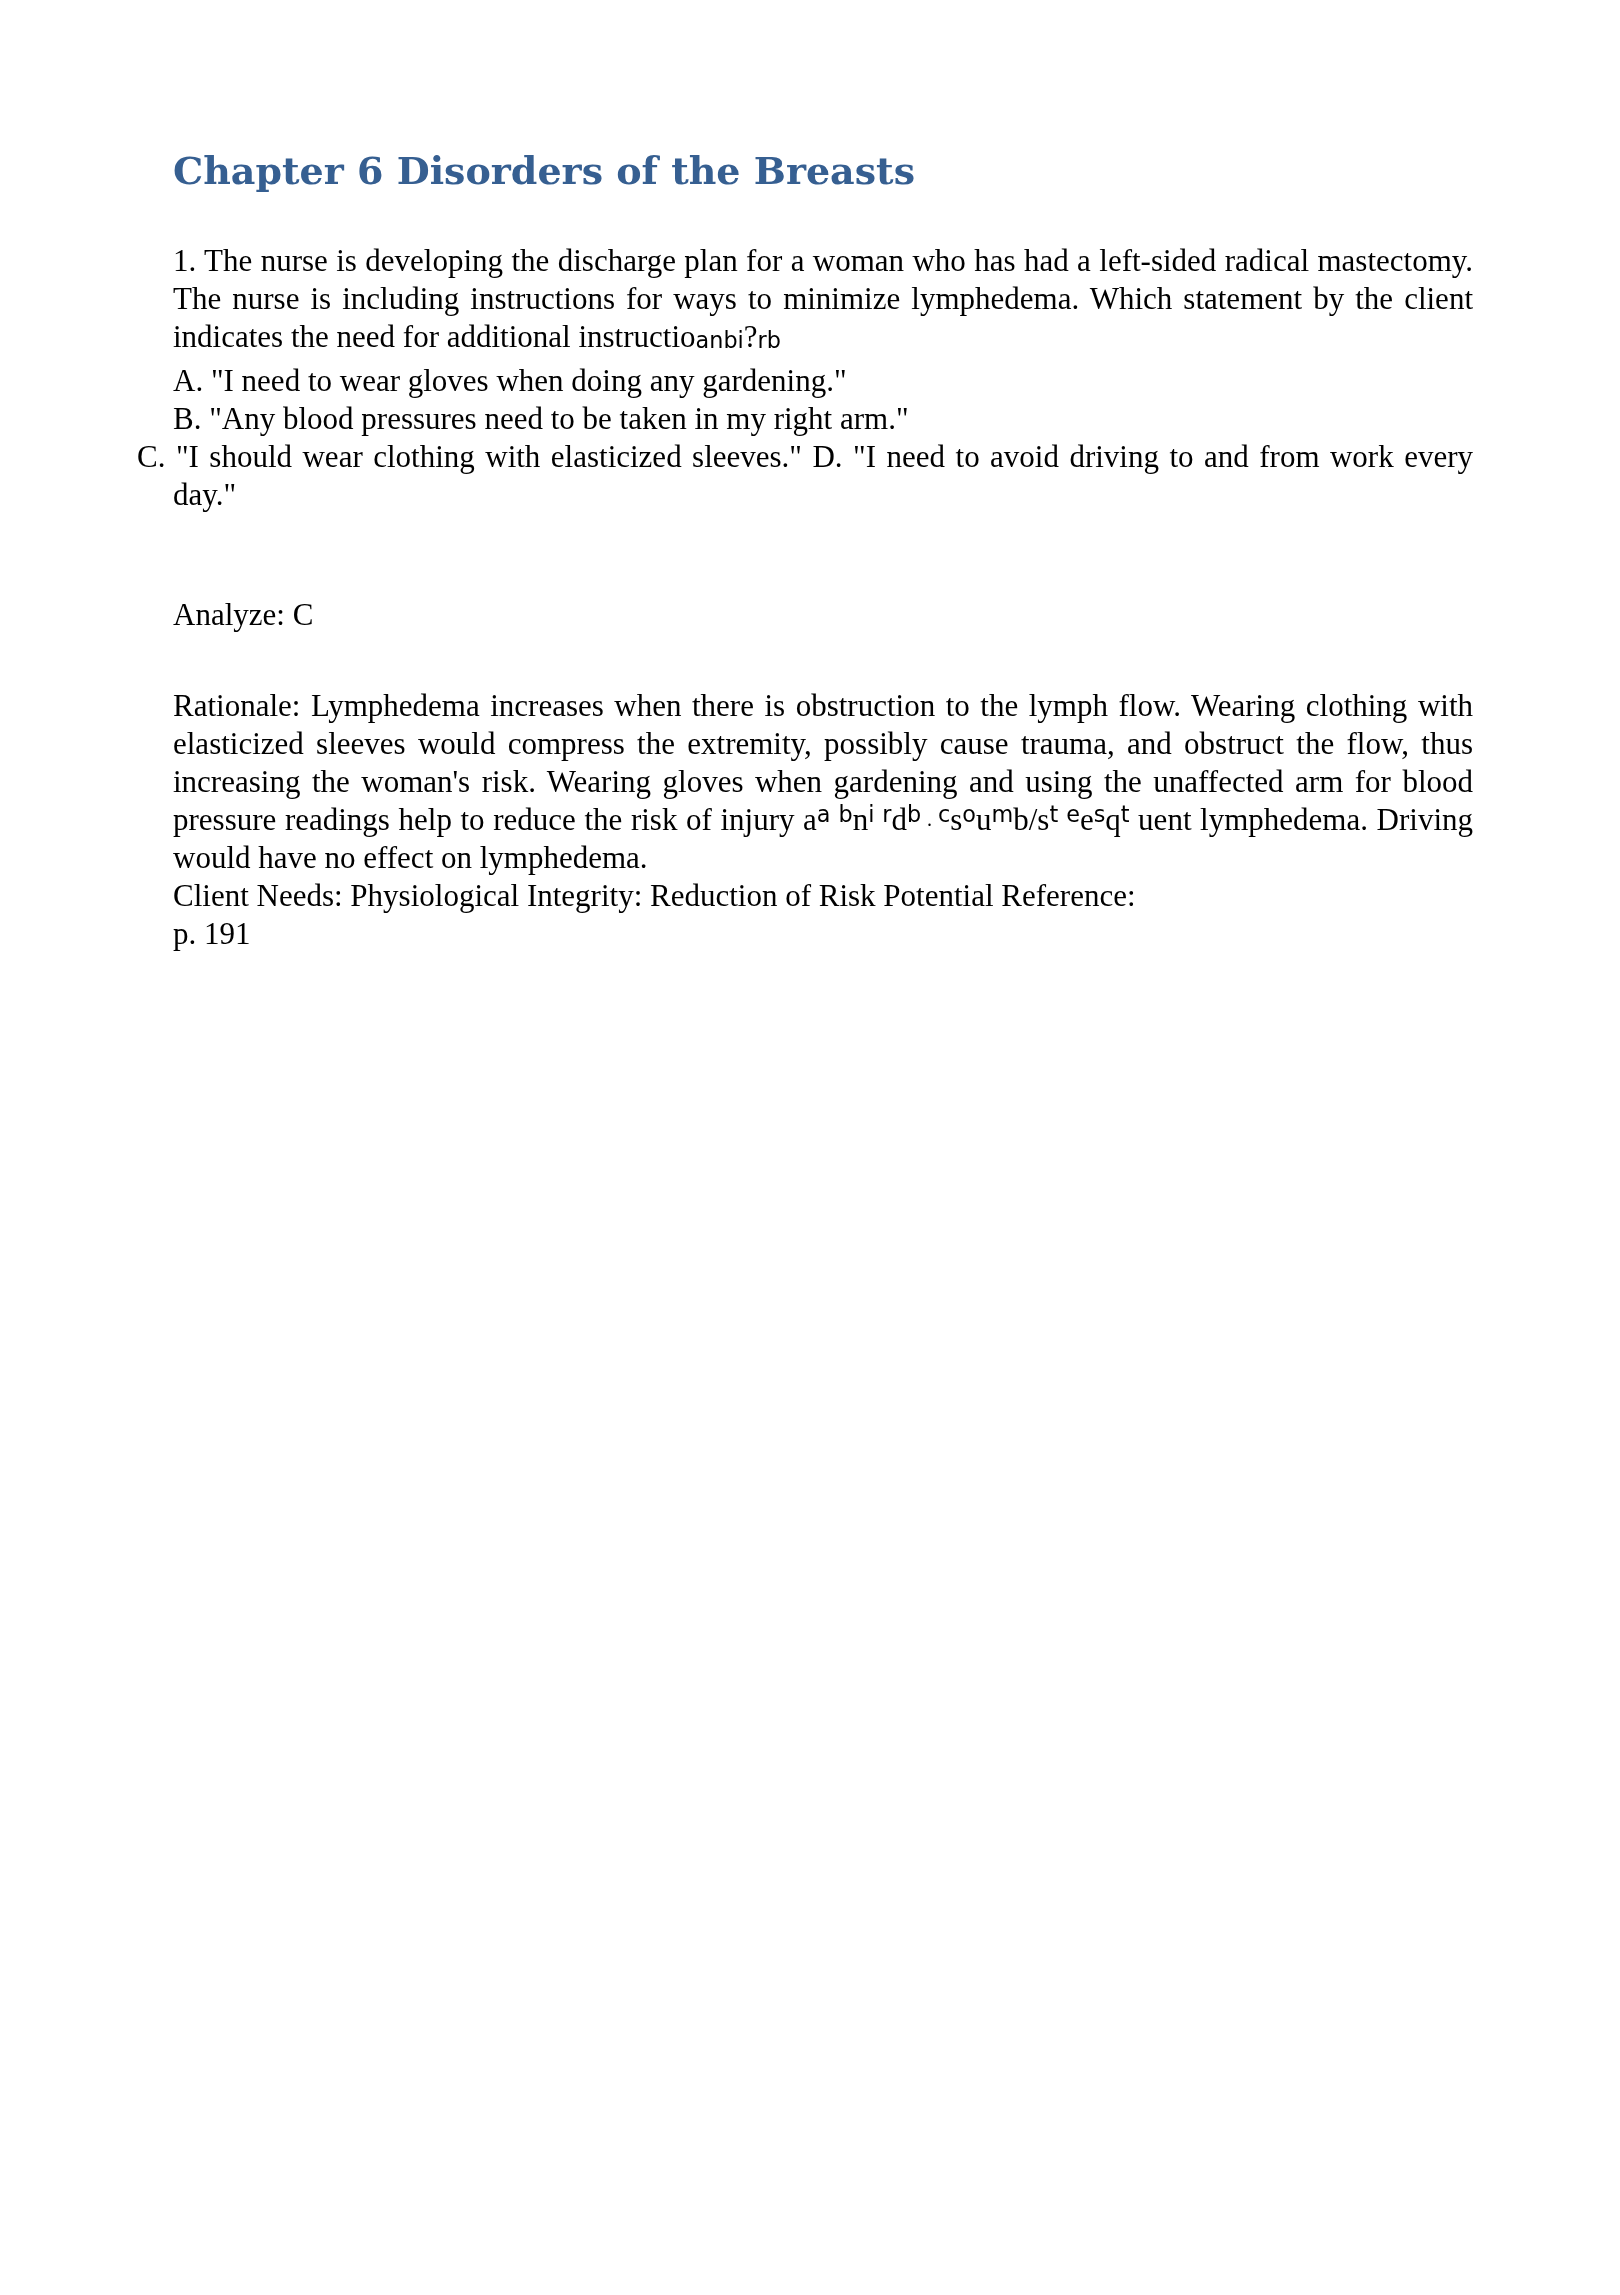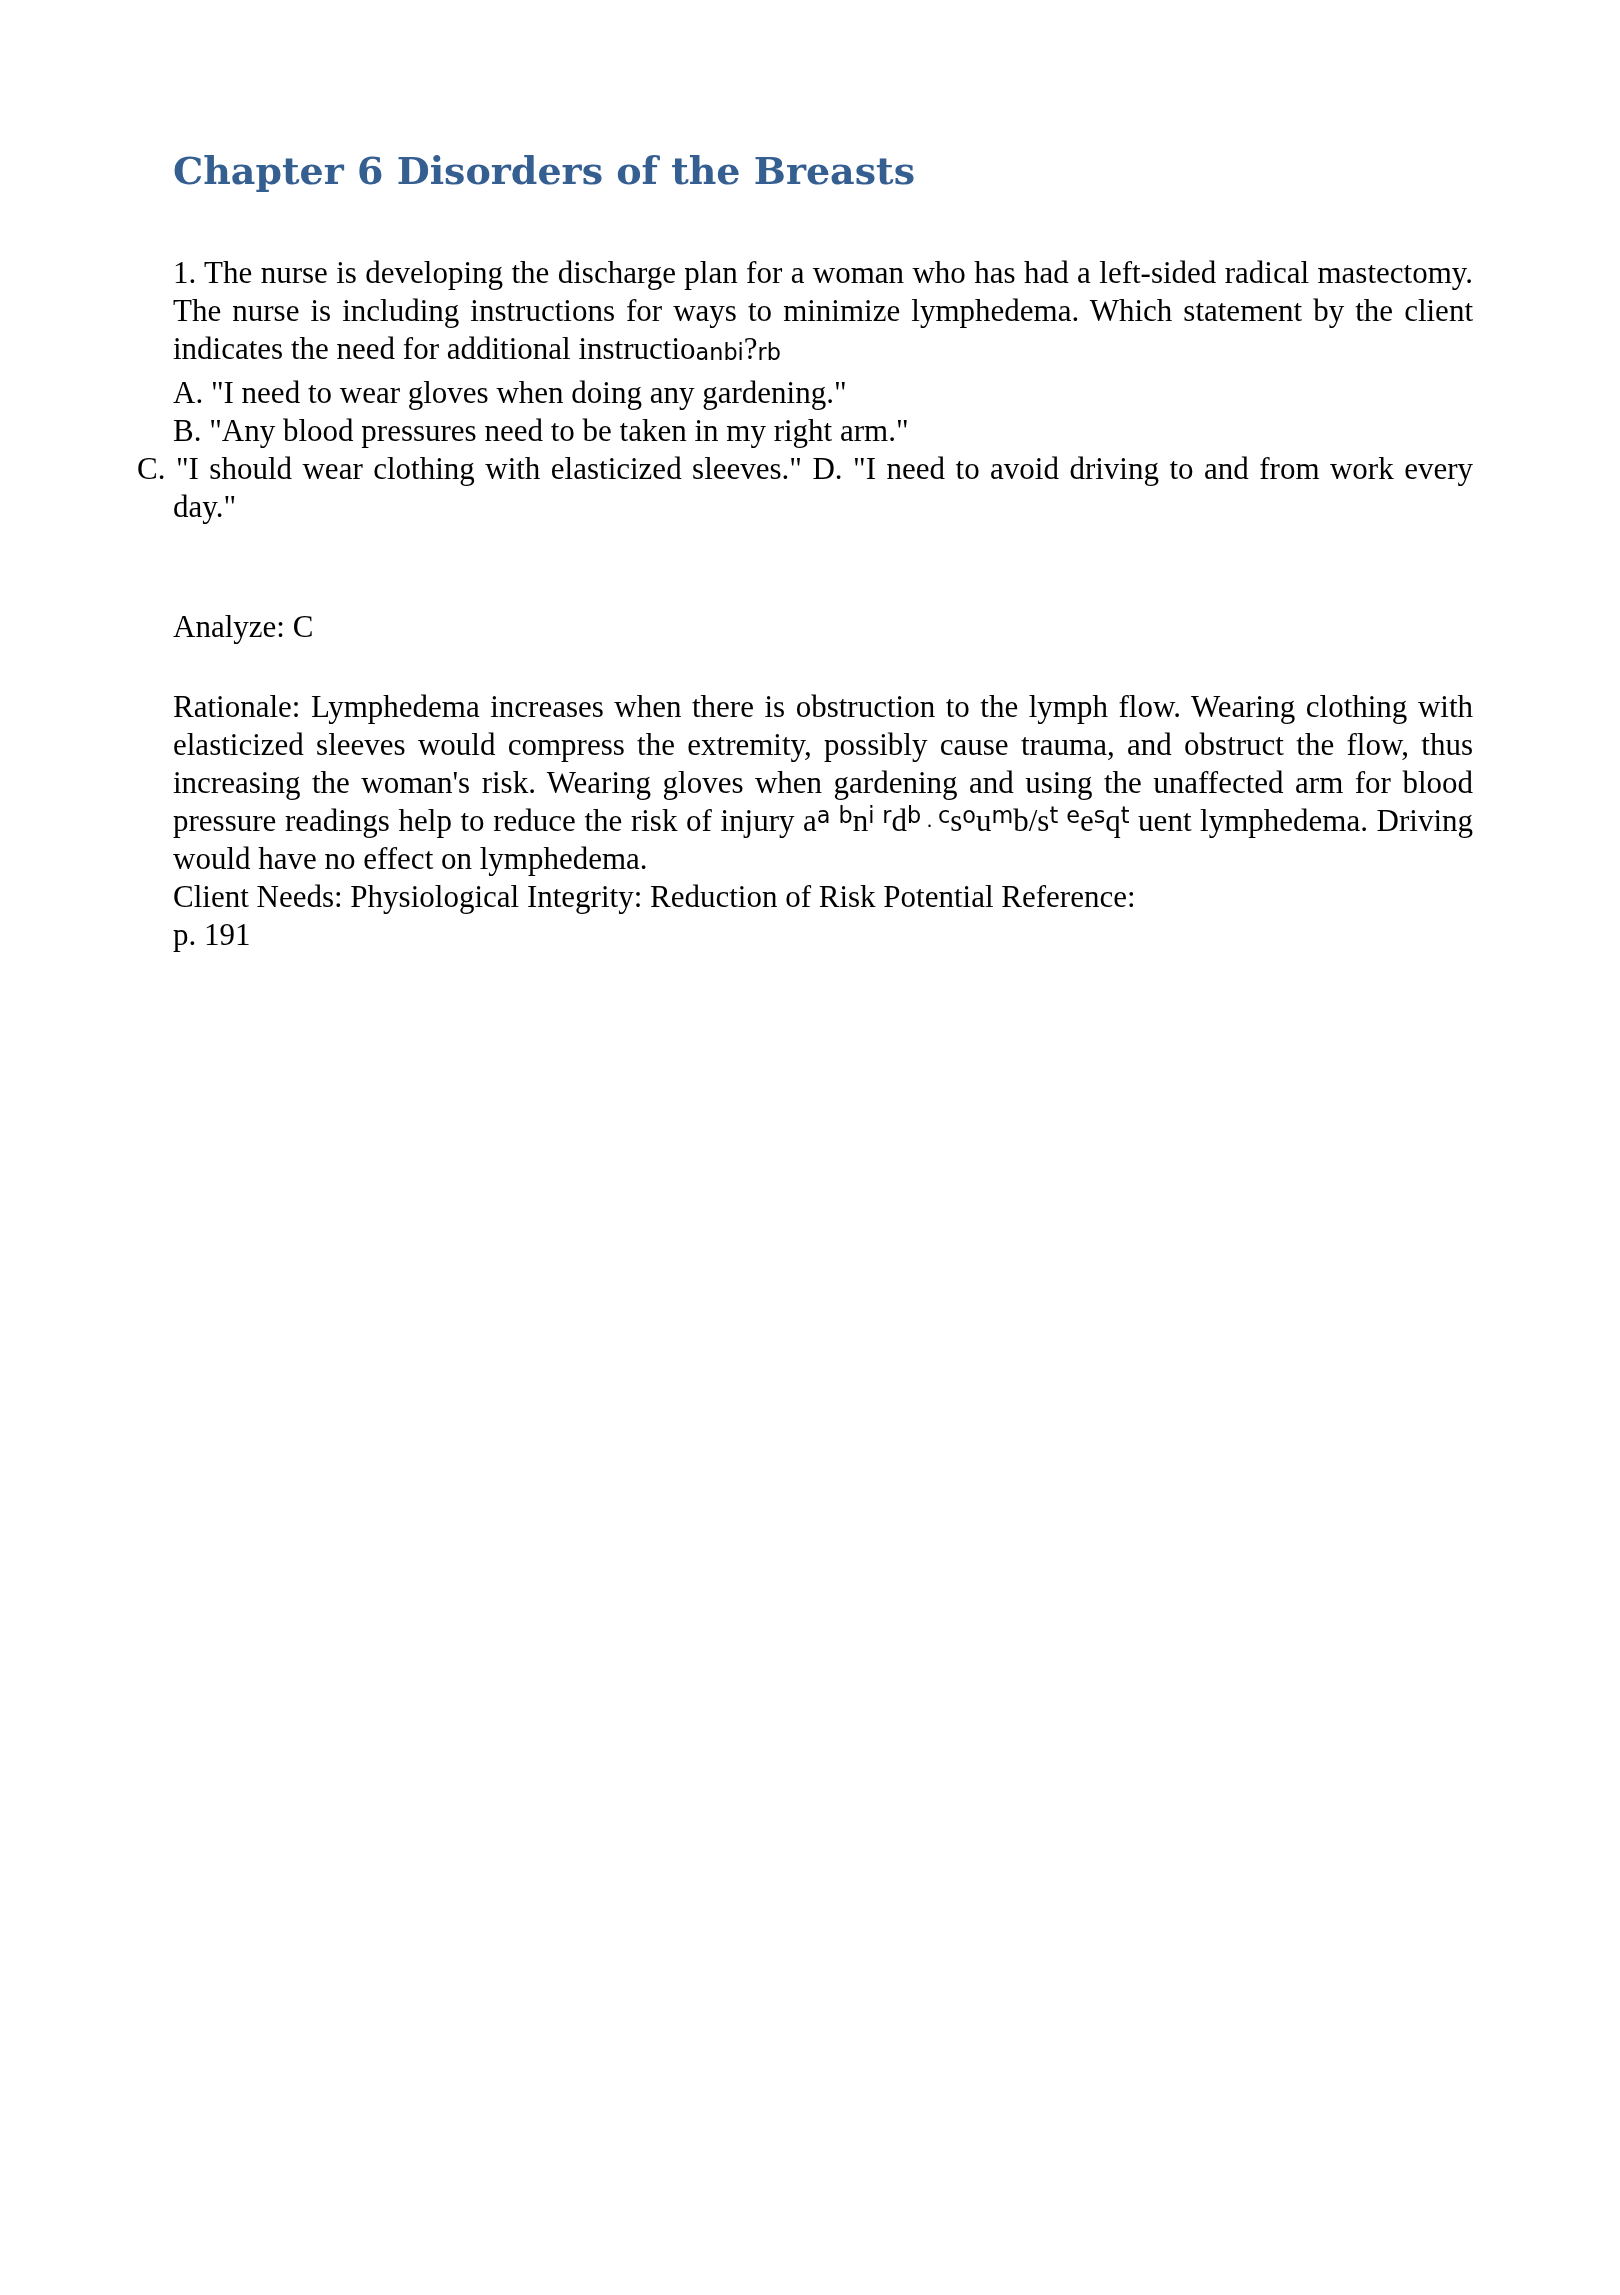--- a/index.html
+++ b/index.html
@@ -21,29 +21,29 @@
   h1.doc-title {
     margin: 0;
     padding-top: 146px;
     font-family: "DejaVu Serif", serif;
     font-weight: bold;
     font-size: 38px;
     line-height: 49px;
   }
   p { margin: 0; font-size: 31px; line-height: 38px; }
   .just { text-align: justify; }
-  .q-para { margin-top: 59px; }
+  .q-para { margin-top: 47px; }
   .opt-first { margin-top: 5.9px; }
   .opt-cd {
     margin-left: -36px;
     padding-left: 36px;
     text-indent: -36px;
   }
   .answer-line { margin-top: 82px; }
-  .rationale { margin-top: 42px; }
+  .rationale { margin-top: 53px; }
   
   .gs {
     font-family: "DejaVu Sans", sans-serif;
     font-size: 0.72em;
     vertical-align: -0.04em;
     line-height: 0;
   }
   
   .sup {
     font-family: "DejaVu Sans", sans-serif;

